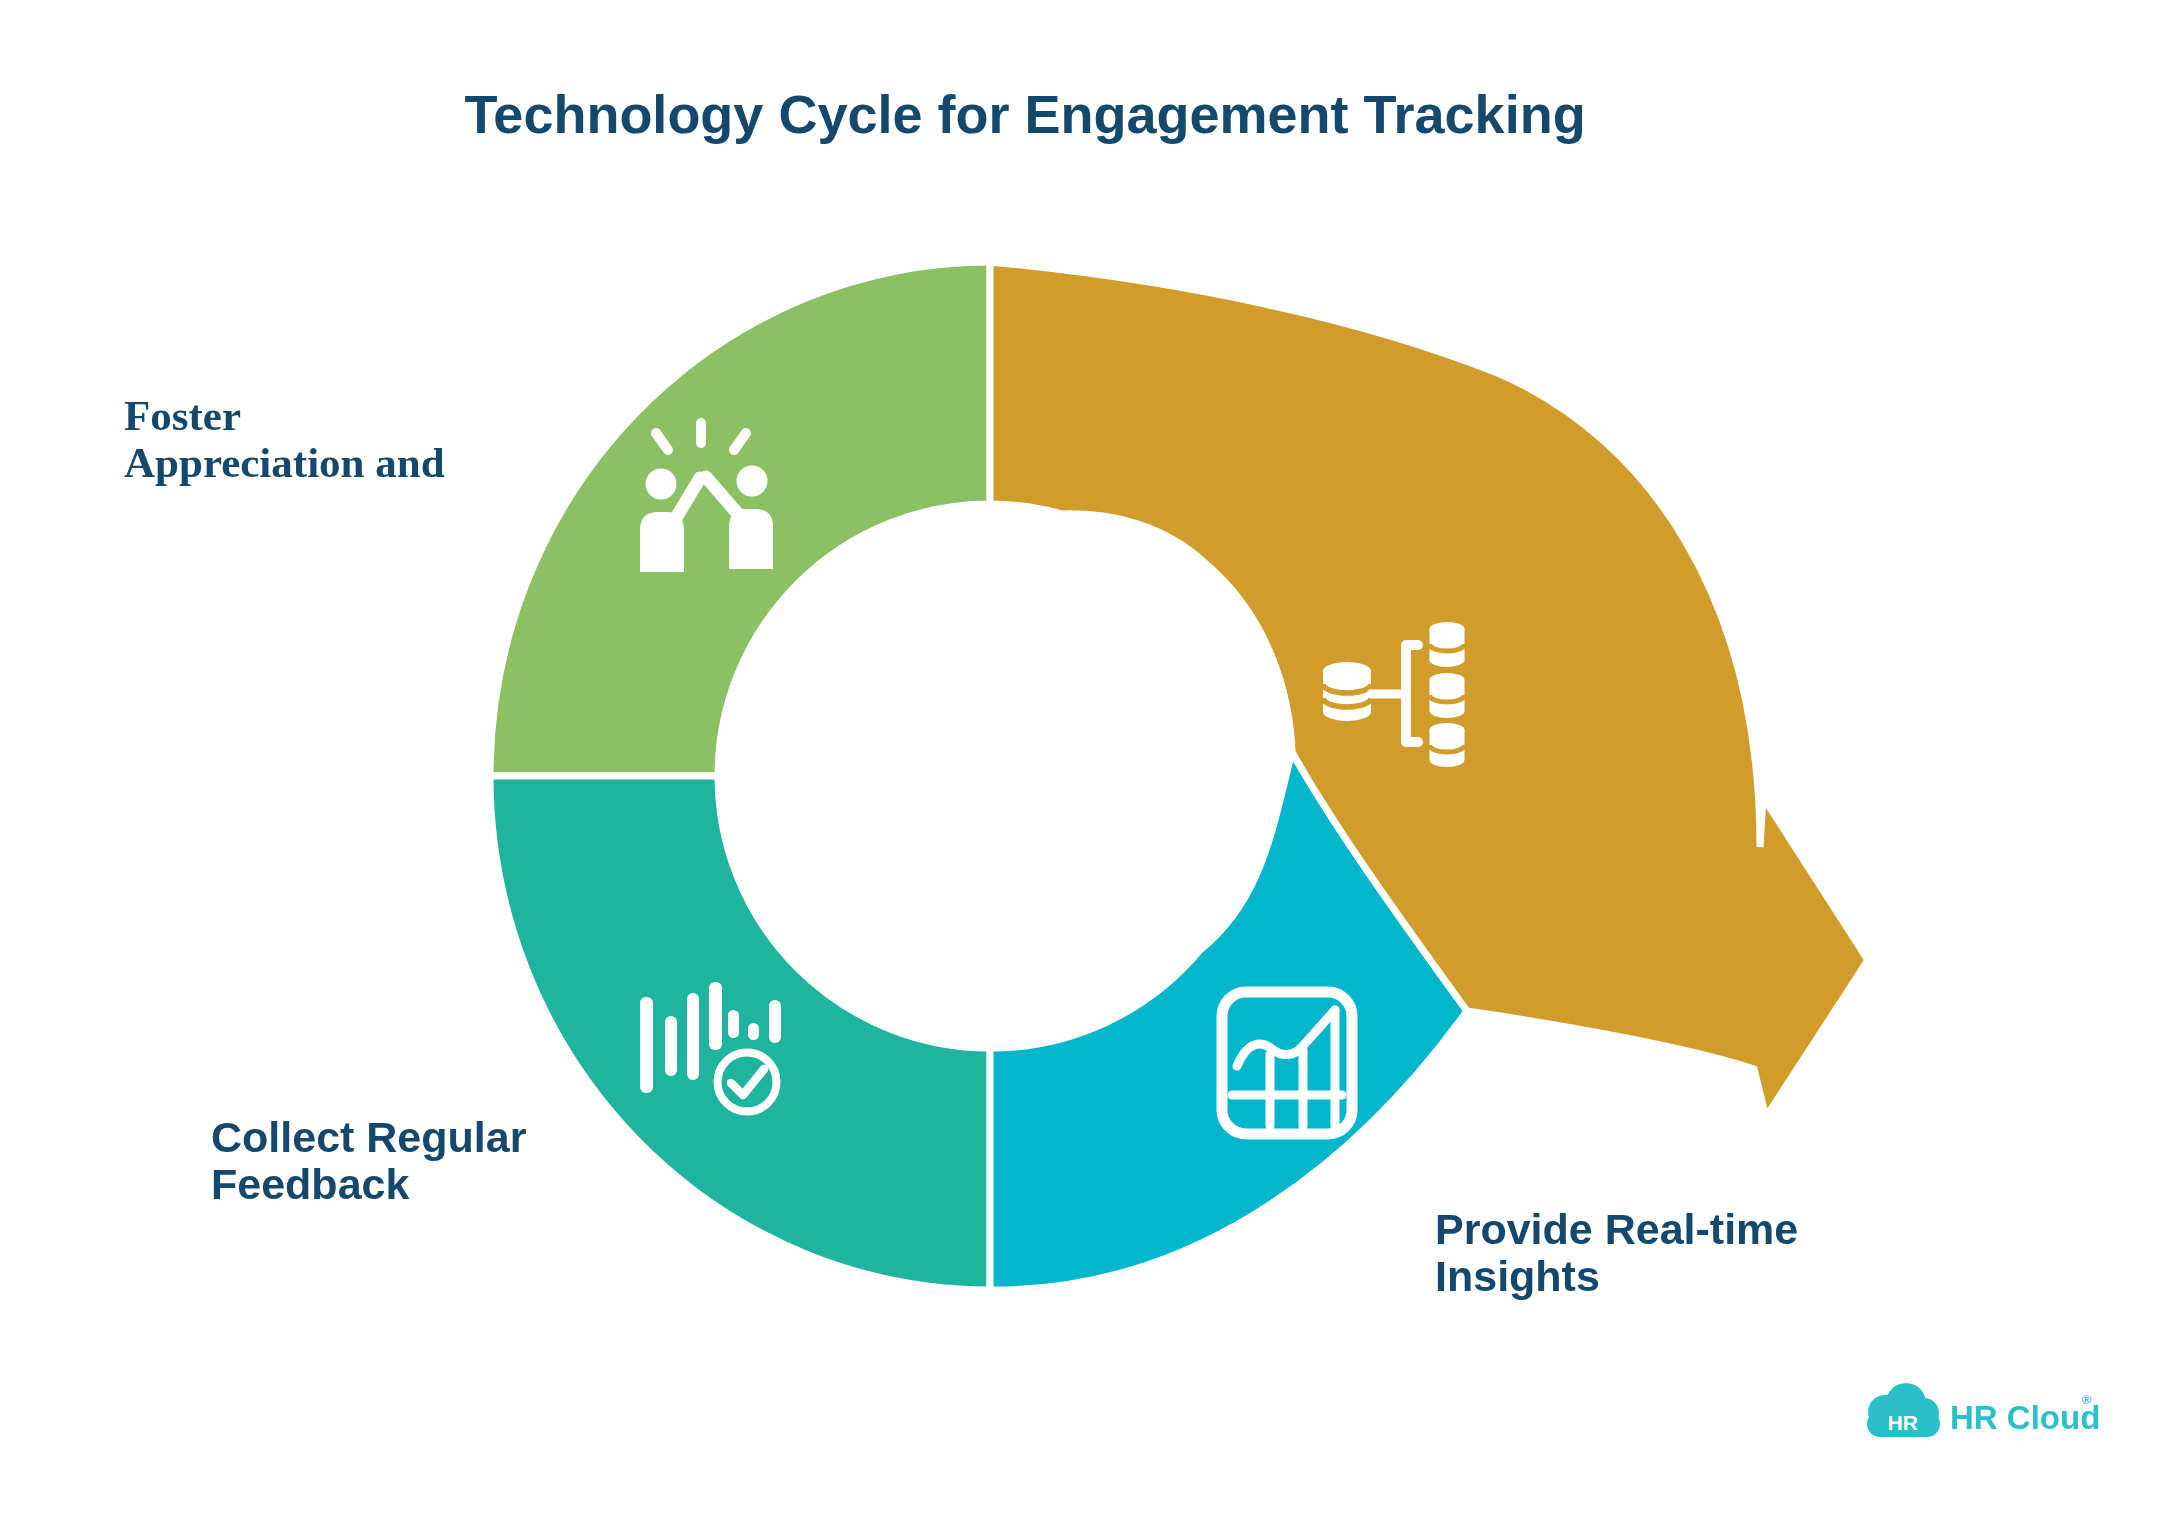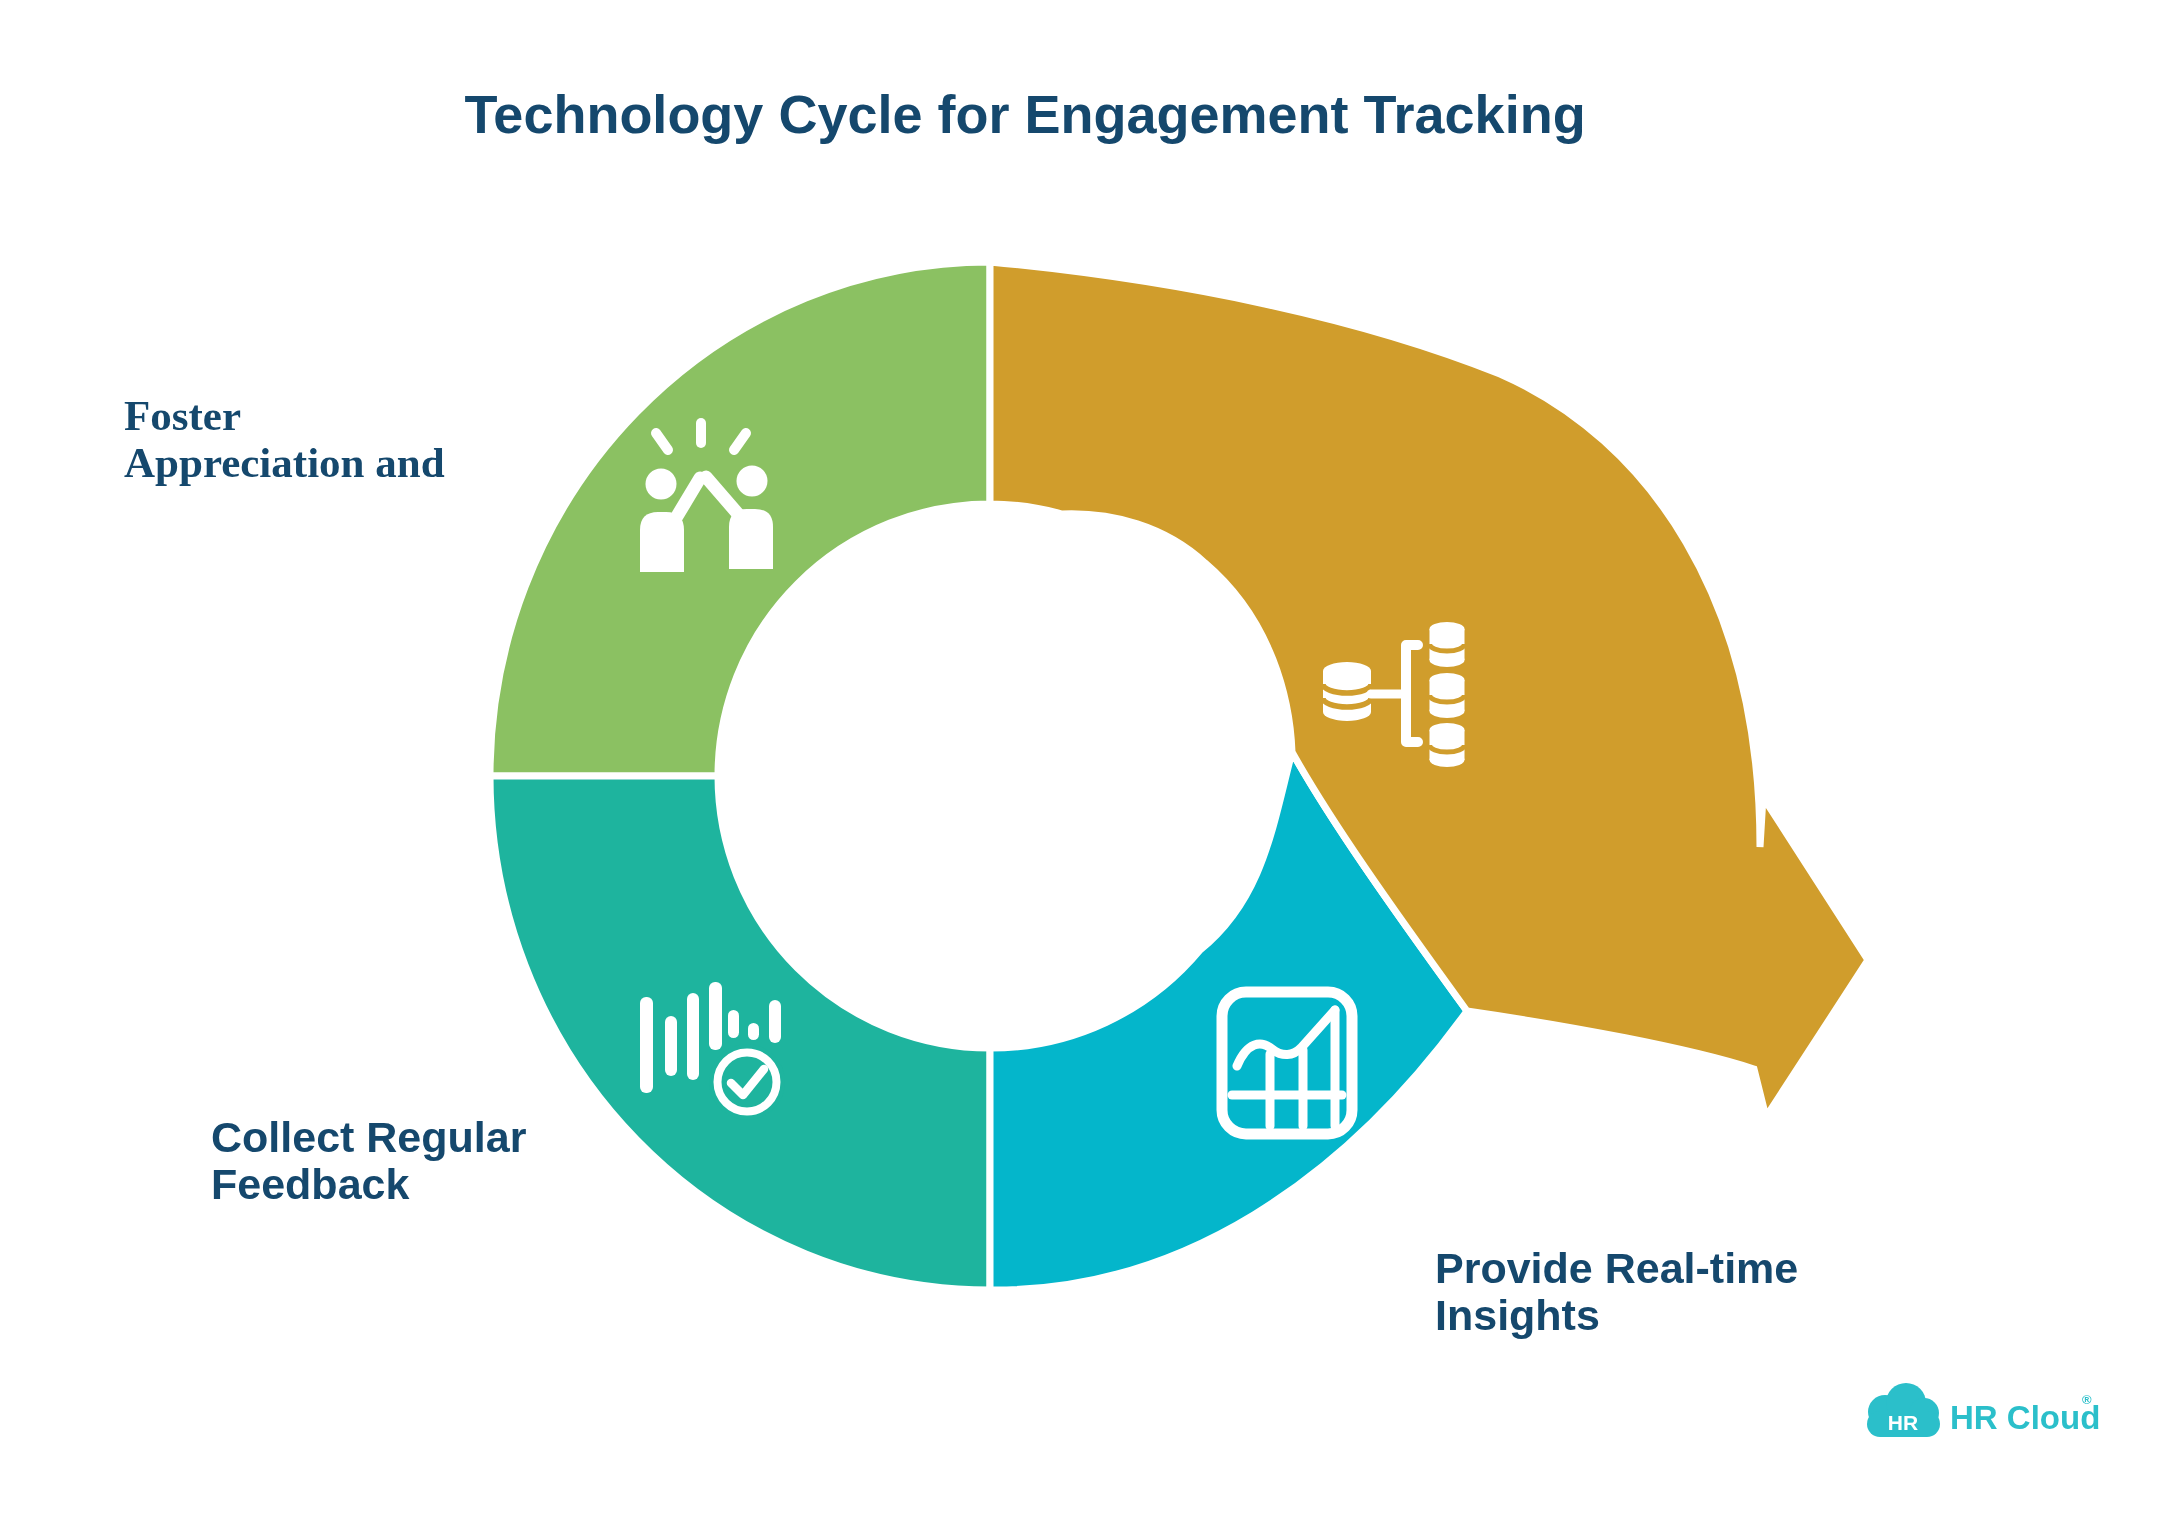--- a/index.html
+++ b/index.html
@@ -21,21 +21,21 @@
     color:#15486D;letter-spacing:0px;
   }
   .label{
     position:absolute;
     font-weight:700;font-size:43px;line-height:47px;
     color:#15486D;
   }
   .label-foster{left:124px;top:392px;font-family:Liberation Serif, serif;}
   .label-streamline{left:1535px;top:428px;}
   .label-collect{left:205px;top:1114px;margin-left:6px;}
-  .label-provide{left:1435px;top:1206px;margin-top:39px;}
+  .label-provide{left:1435px;top:1206px;}
 </style>
 </head>
 <body>
 
 <div class="stage">
 
   <svg class="diagram-svg" viewBox="0 0 2173 1522">
 
     <path class="seg" d="M 490 776 A 500 514 0 0 1 990 262 L 990 504 A 272 272 0 0 0 718 776 Z" fill="#8BC162"></path>
 

